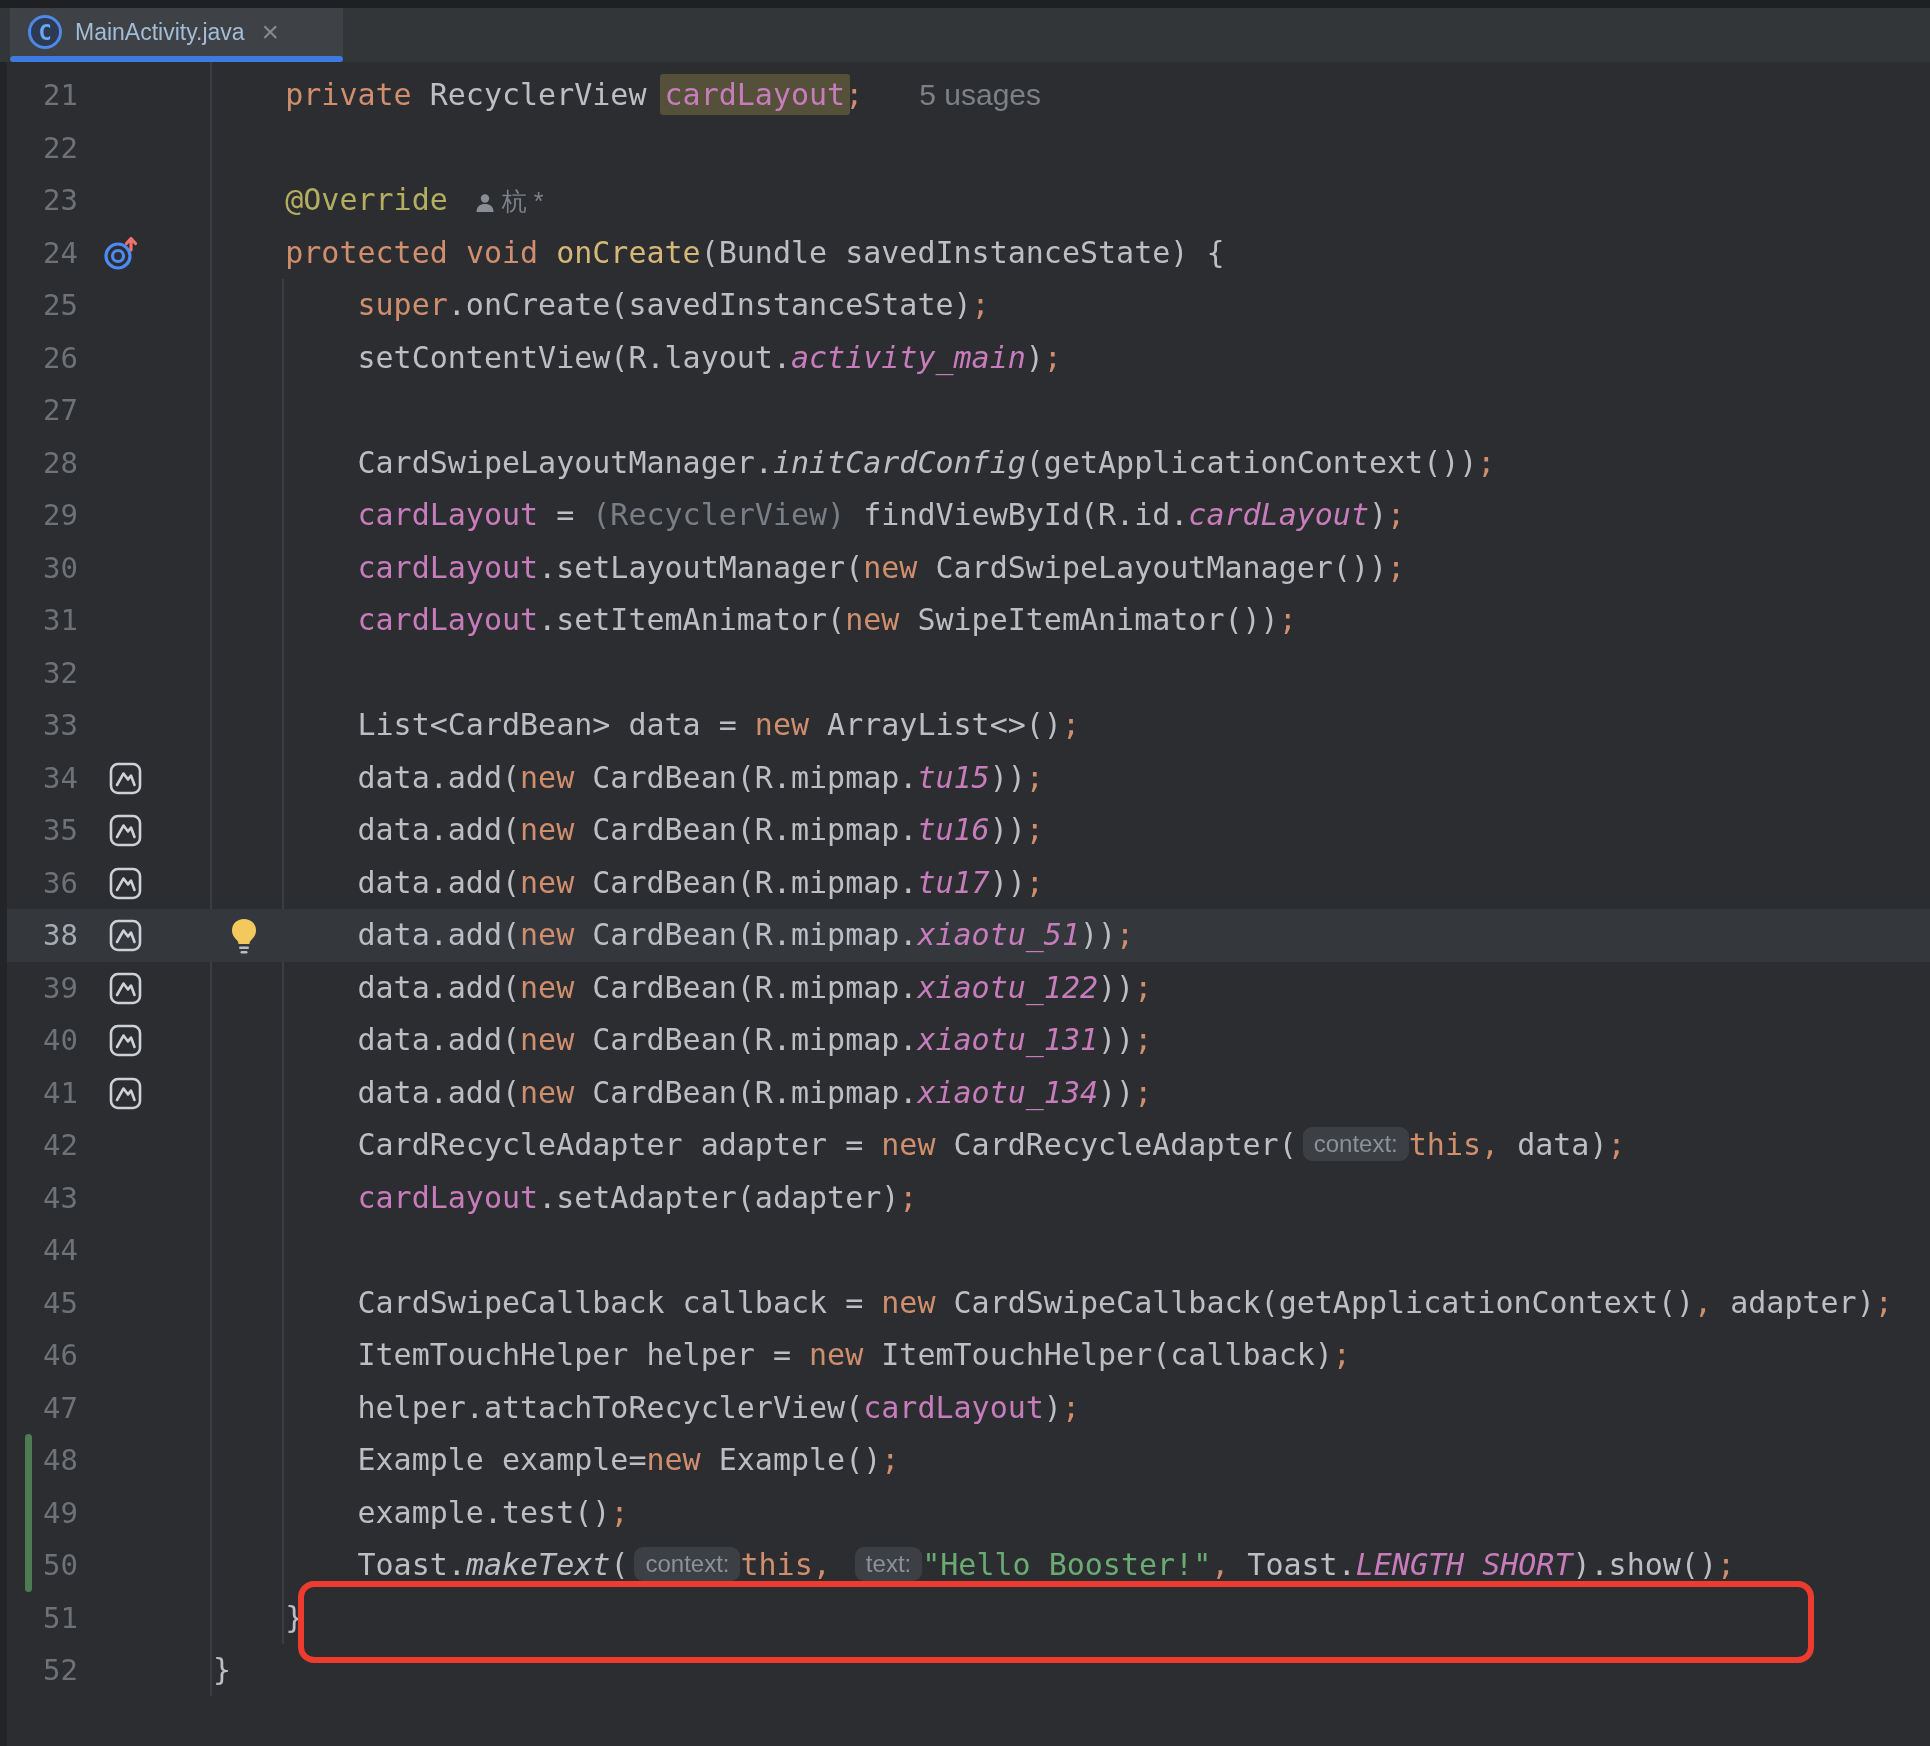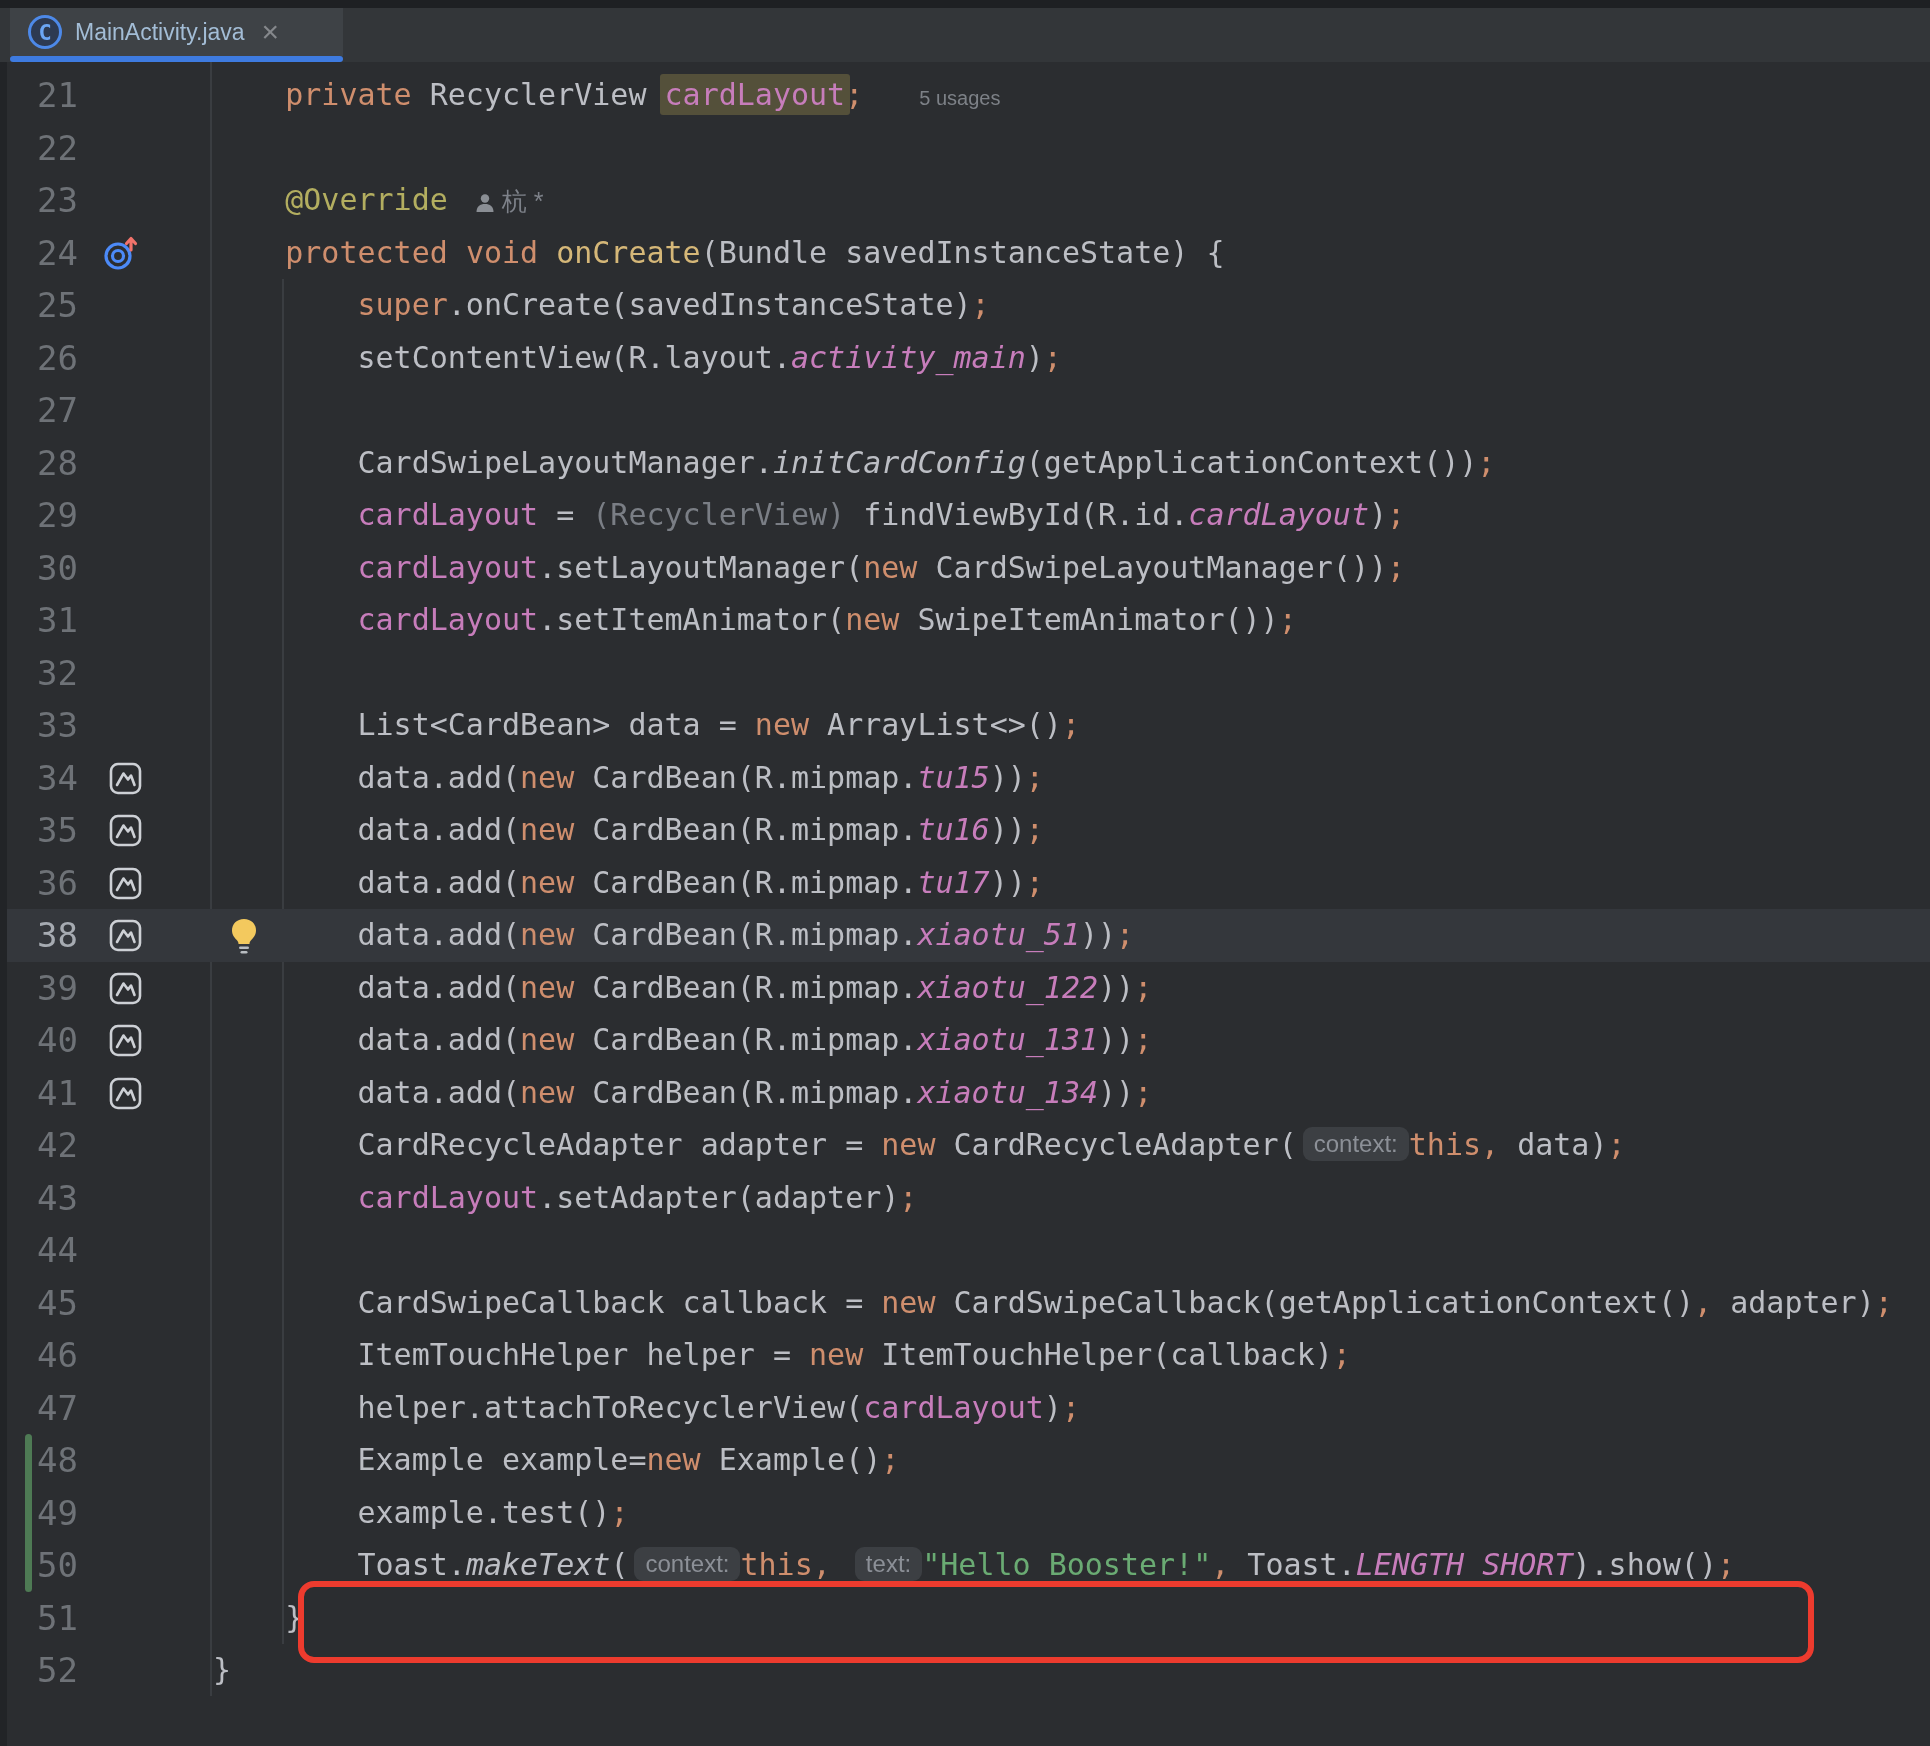--- a/index.html
+++ b/index.html
@@ -17,21 +17,21 @@
              font-family:"DejaVu Sans Mono",monospace;flex:0 0 auto;}
   .tabtitle{color:#a3bdd6;font-size:23px;white-space:nowrap;}
   .tabclose{color:#85888c;font-size:30px;line-height:30px;margin-left:4px;cursor:pointer;}
 
   
   .editor{position:relative;width:1930px;height:1684px;background:#2b2d30;padding-top:7px;}
   .leftedge{position:absolute;left:0;top:0;width:7px;height:1746px;background:#222427;z-index:9;}
   .guide{position:absolute;width:2px;background:#3a3d41;z-index:1;}
   .row{position:relative;height:52.5px;line-height:52.5px;white-space:pre;z-index:2;}
   .row.current{background:#34373c;}
-  .num{position:absolute;left:0;top:0;width:78px;text-align:right;color:#6e7277;font-size:34px;
+  .num{position:absolute;left:0;top:0;width:78px;text-align:right;color:#6e7277;font-size:29px;
        font-family:"DejaVu Sans Mono",monospace;cursor:pointer;}
   .row.current .num{color:#a6abb2;}
   .code{display:inline-block;margin-left:213px;font-family:"DejaVu Sans Mono",monospace;font-size:30px;color:#bcbec4;}
   .changebar{position:absolute;left:25px;top:0;width:7px;height:100%;background:#4e7a54;z-index:3;}
   .row.chg-first .changebar{border-radius:4px 4px 0 0;}
   .row.chg-last .changebar{border-radius:0 0 4px 4px;}
 
   .gicon{position:absolute;left:108px;top:9px;width:35px;height:35px;cursor:pointer;}
   .oicon{position:absolute;left:100px;top:7px;width:40px;height:40px;cursor:pointer;}
   .bulbicon{position:absolute;left:228px;top:8px;width:32px;height:38px;cursor:pointer;z-index:4;}
@@ -45,21 +45,21 @@
   .tk-smethod{color:#bcbec4;font-style:italic;}
   .tk-mdecl{color:#d5b778;}
   .tk-str{color:#6aab73;}
   .tk-ann{color:#b3ae60;}
   .tk-cast{color:#7a7e85;}
   .hlword{background:#54503a;padding:3px 5px;margin:-3px -5px;border-radius:3px;}
 
   .hint{display:inline-block;vertical-align:middle;background:#3c3f43;color:#8c9097;
         font-family:"Liberation Sans",sans-serif;font-size:24px;line-height:34px;height:34px;
         padding:0 11px;border-radius:9px;margin:-6px 0 0 6px;}
-  .usages{color:#7d8187;font-size:20px;font-family:"Liberation Sans",sans-serif;margin-left:56px;cursor:pointer;}
+  .usages{color:#7d8187;font-size:30px;font-family:"Liberation Sans",sans-serif;margin-left:56px;cursor:pointer;}
   .author{color:#7e828a;font-size:25px;font-family:"Liberation Sans",sans-serif;margin-left:26px;cursor:pointer;}
   .author svg{vertical-align:-4px;margin-right:6px;}
 
   .redbox{position:absolute;left:298px;top:1519px;width:1516px;height:82px;
           border:6px solid #ed3b2e;border-radius:16px;z-index:6;pointer-events:none;}
 </style>
 </head>
 <body>
 
 <div class="tabbar">

